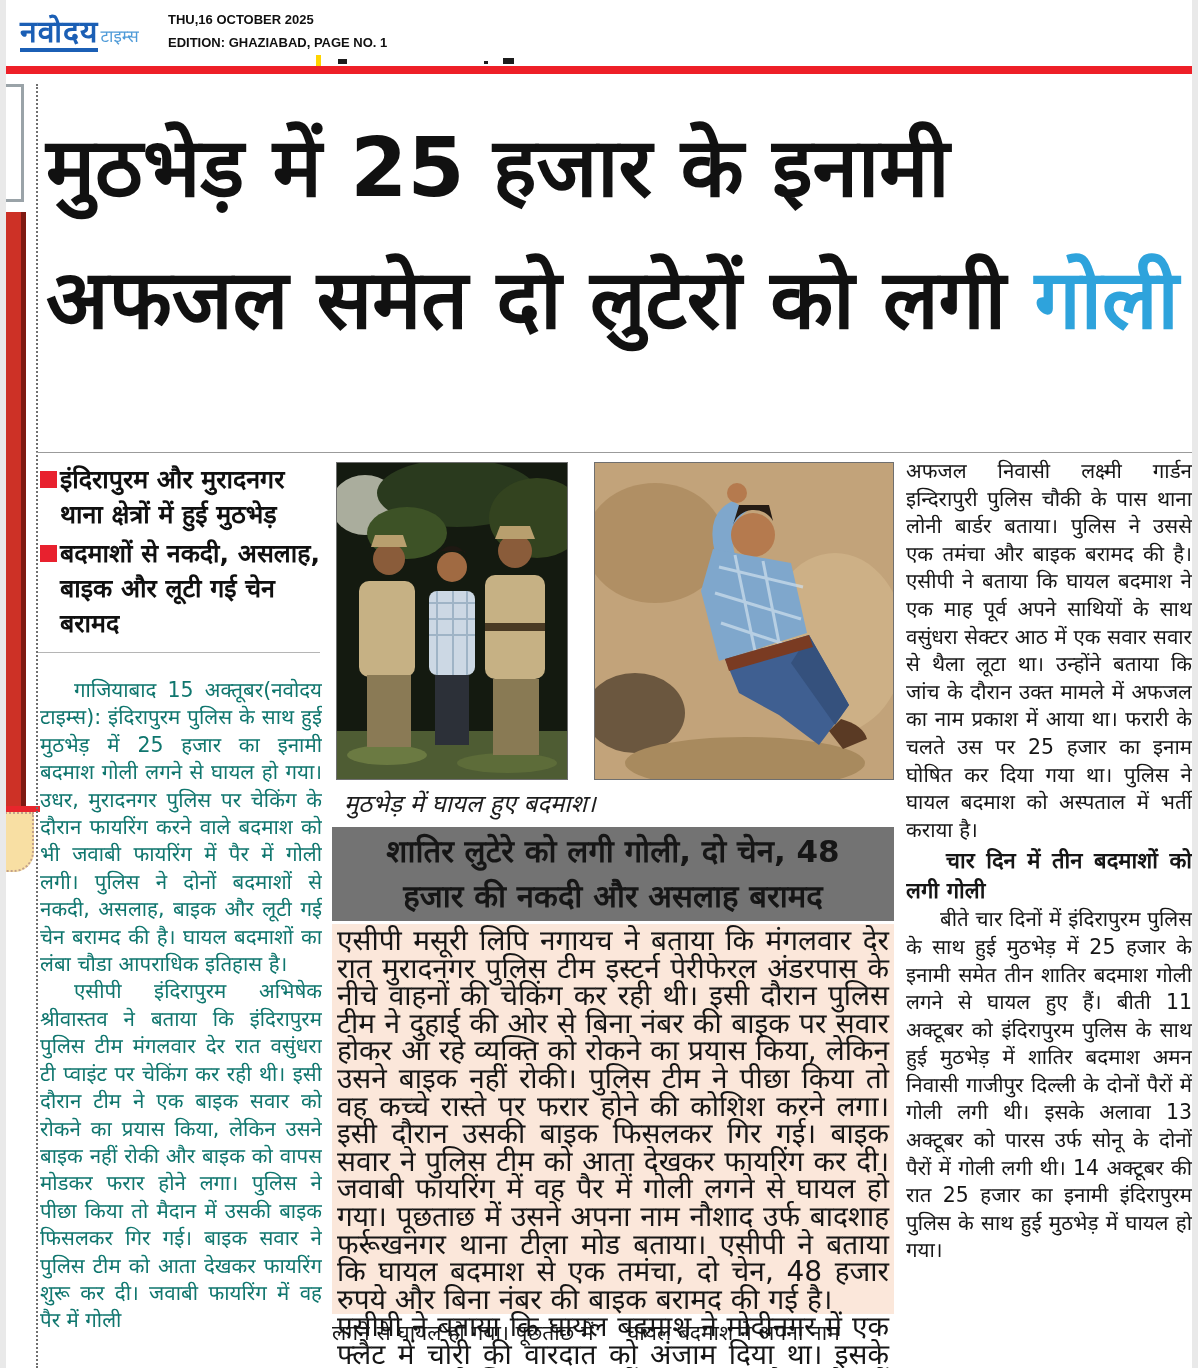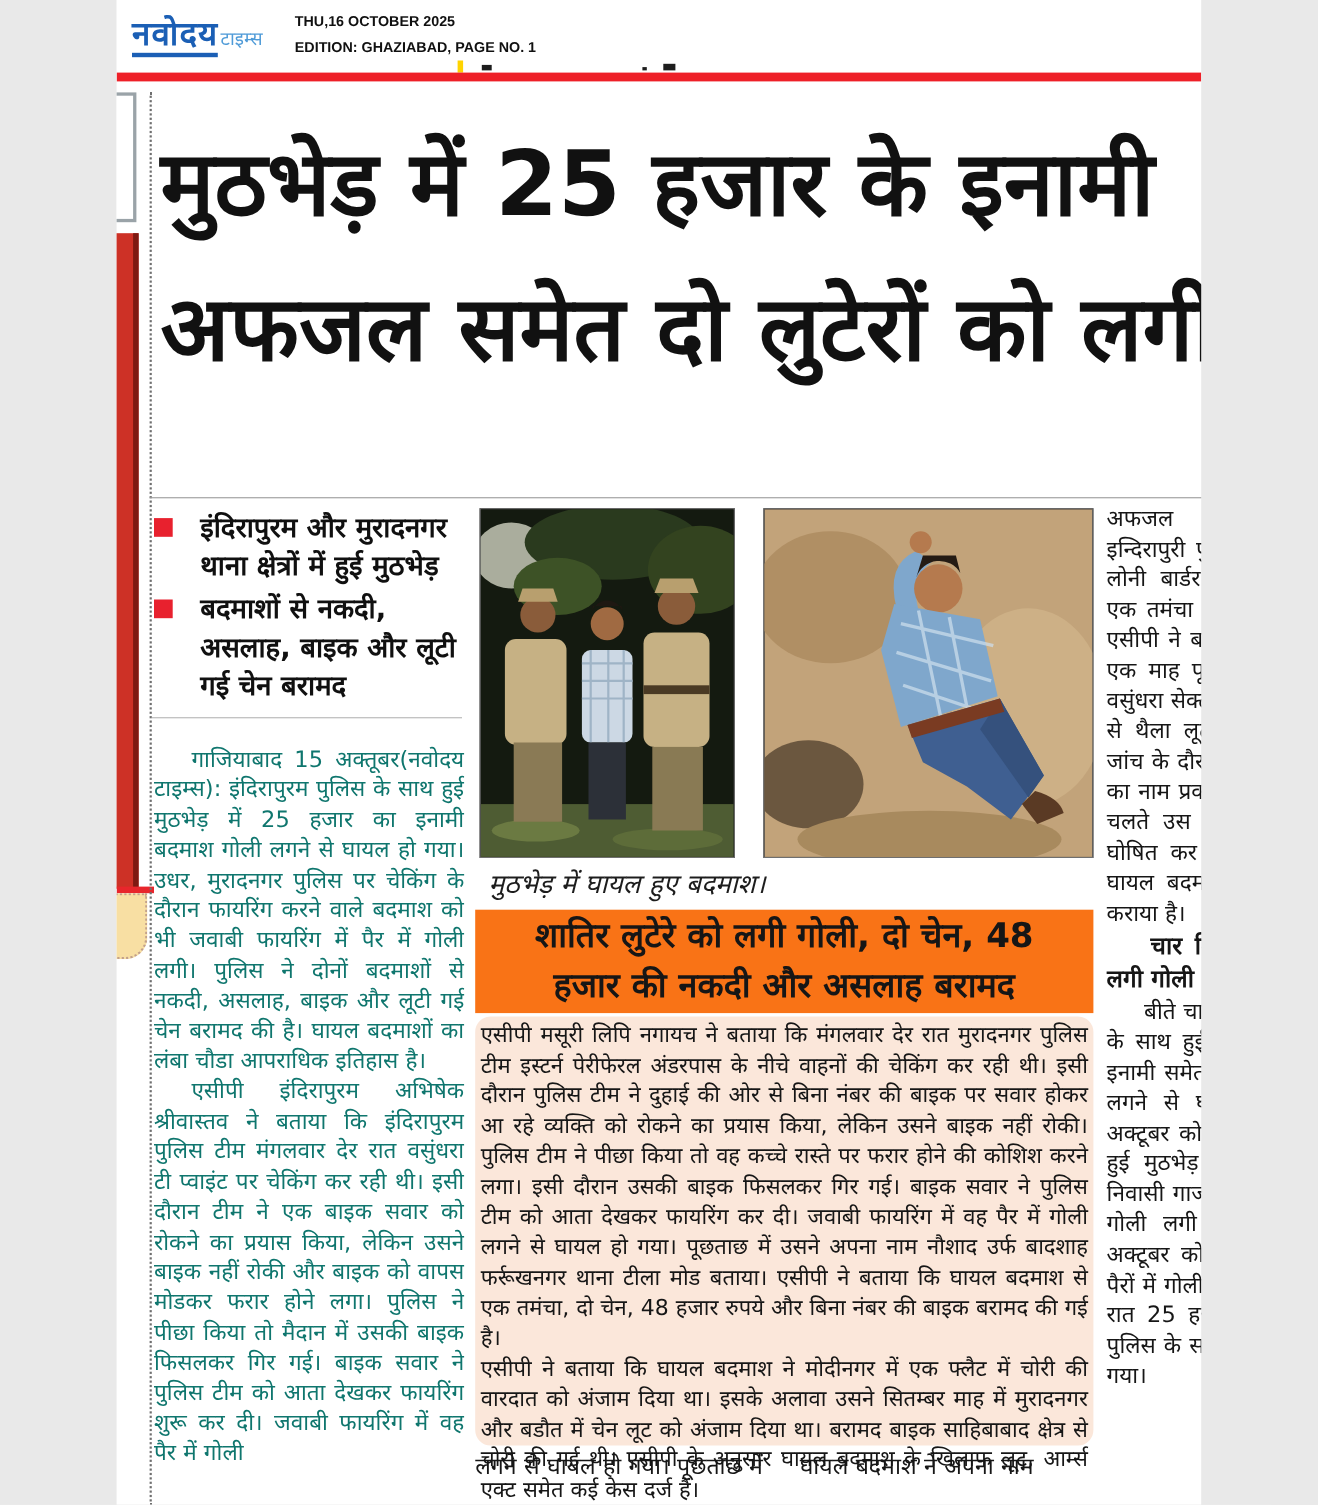--- a/index.html
+++ b/index.html
@@ -1,18 +1,18 @@
 <!DOCTYPE html>
 <html><head>
 <meta charset="utf-8">
 <style>
   * { margin:0; padding:0; box-sizing:border-box; }
   html,body { background:#e9e9e9; }
   .page {
-    position:relative; width:986px; height:1368px; margin:0 auto;
+    position:relative; width:1186px; height:1368px; margin:0 auto;
     background:#ffffff; overflow:hidden; color:#151515;
     font-family:"DejaVu Sans", sans-serif;
   }
   
   .masthead { position:absolute; left:0; top:0; width:100%; height:64px; background:#fff; }
   .logo { position:absolute; left:14px; top:16px; display:flex; align-items:baseline; }
   .logo-main { font-size:30px; font-weight:bold; color:#1b5fb5; border-bottom:4px solid #1b5fb5; line-height:32px; letter-spacing:1px; }
   .logo-sub { font-size:17px; color:#4f9bd8; margin-left:2px; }
   .mast-date { position:absolute; left:162px; top:8px; font-family:"Liberation Sans", sans-serif; font-weight:bold; font-size:13px; line-height:23px; color:#101010; }
   .red-rule { position:absolute; left:0; top:66px; width:100%; height:8px; background:#ee2028; }
@@ -43,37 +43,37 @@
       clip-path:polygon(0 0, 96.8% 0, 90.5% 100%, 8.2% 100%, 0 72%); }
   .banner .blk-left { position:absolute; left:0; top:0; width:108px; height:60px; background:#1d1d1d;
       clip-path:polygon(0 20%, 100% 100%, 0 100%); }
   .banner .blk-right { position:absolute; right:0; top:0; width:142px; height:60px; background:#1d1d1d;
       clip-path:polygon(32% 0, 78% 0, 42% 100%, 2% 100%); }
   .banner .banner-text { position:absolute; inset:0; z-index:3; color:#fff; font-weight:bold;
       font-size:33px; line-height:58px; text-align:center; }
   .hairline { position:absolute; background:#9b9b9b; }
   
   .bullets { position:absolute; left:34px; top:462px; width:282px; }
-  .bullet { display:flex; gap:25px; margin-bottom:4px; font-size:25px; font-weight:bold; line-height:35px; color:#101010; }
+  .bullet { display:flex; gap:3px; margin-bottom:4px; font-size:25px; font-weight:bold; line-height:35px; color:#101010; }
   .bullet .sq { width:17px; height:17px; background:#e8212e; margin-top:9px; flex-shrink:0; }
   .leftcol-body { position:absolute; left:34px; top:677px; width:282px; height:700px; overflow:hidden;
       font-size:20.5px; line-height:27.4px; text-align:justify; color:#0f766e; }
   .leftcol-body p { text-indent:34px; }
   
   .photo { position:absolute; top:462px; height:318px; border:1px solid #6f6f6f; background:#222; }
   .photo1 { left:330px; width:232px; }
   .photo2 { left:588px; width:300px; }
   .caption { position:absolute; left:338px; top:786px; width:556px; font-family:"DejaVu Serif", serif;
       font-style:italic; font-size:24px; color:#1d1d1d; }
   
-  .ybox { position:absolute; left:326px; top:827px; width:562px; height:94px; background:#f97316;
+  .ybox { position:absolute; left:326px; top:827px; width:562px; height:94px; background:#737373;
       text-align:center; font-weight:bold; font-size:31px; line-height:45px; color:#161616; padding-top:2px; }
   
   .peach { position:absolute; left:326px; top:924px; width:562px; height:390px; background:#fbe7da;
-      font-size:20px; line-height:27.6px; text-align:justify; color:#161616; padding:3px 5px 0 5px;border-radius:14px; }
+      font-size:28px; line-height:27.6px; text-align:justify; color:#161616; padding:3px 5px 0 5px; }
   .tail-line { position:absolute; left:326px; top:1320px; width:562px; font-size:21px; line-height:27px;
       color:#161616; white-space:pre-wrap; }
   
   .rightcol { position:absolute; left:900px; top:458px; width:286px; height:906px; overflow:hidden;
       font-size:20.5px; line-height:27.6px; text-align:justify; color:#161616; }
   .rightcol .subhead { font-weight:bold; font-size:22px; line-height:30px; text-indent:40px; margin-top:2px; }
   .rightcol .p2 { text-indent:34px; }
 </style>
 </head>
 <body>

